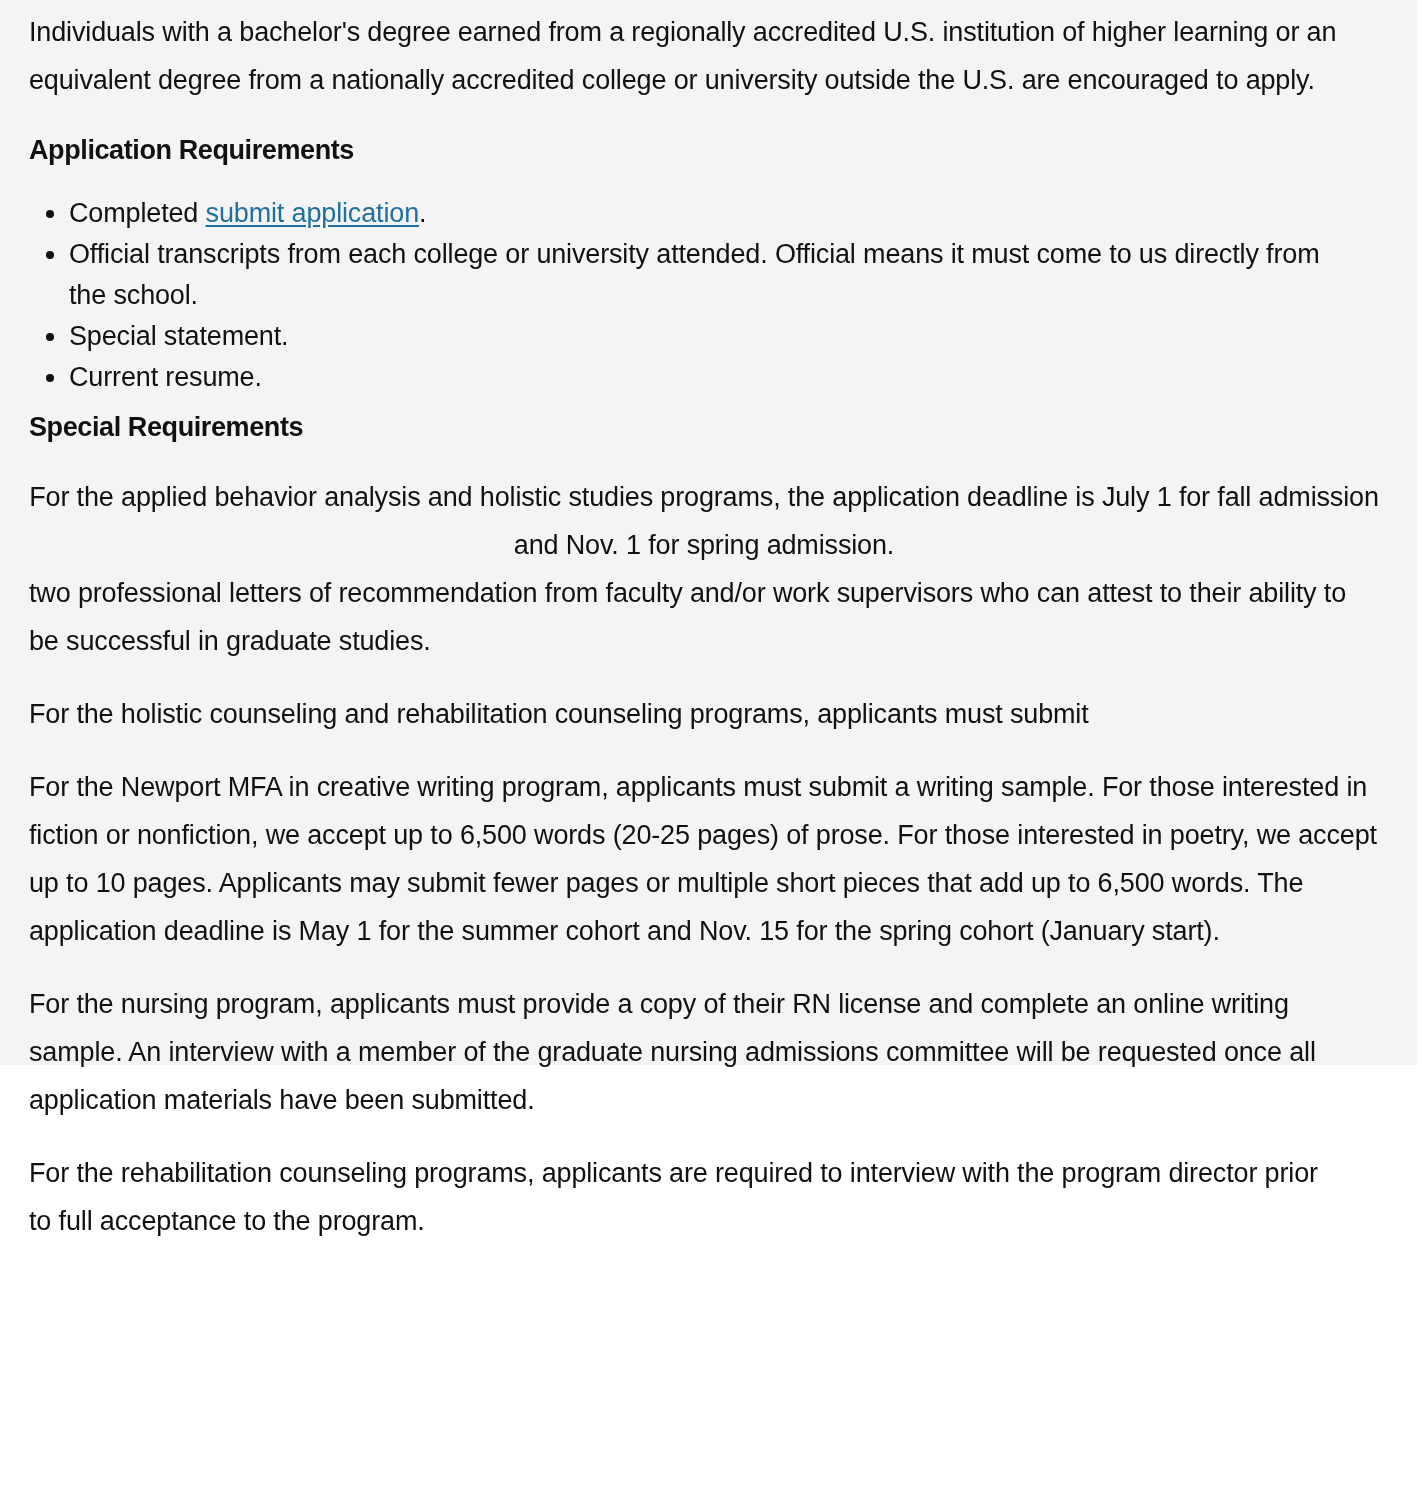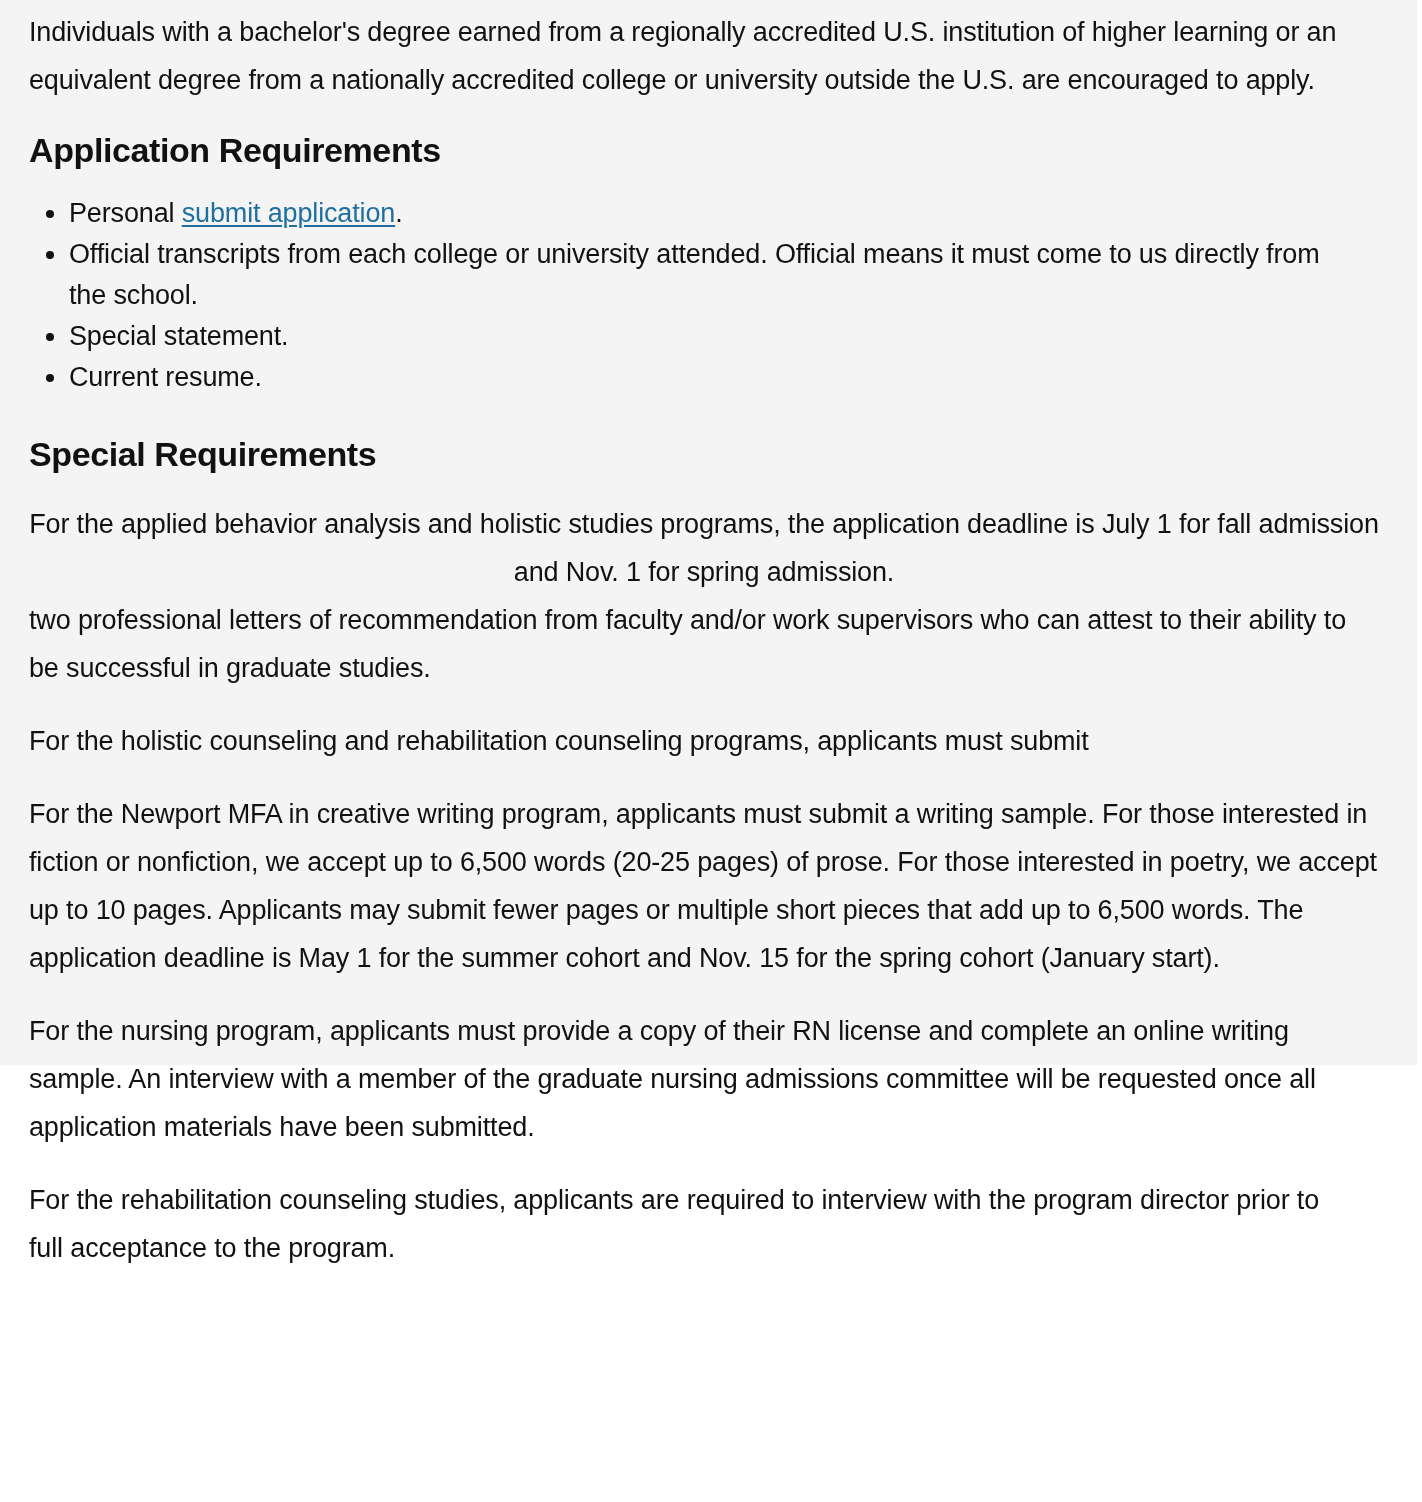--- a/index.html
+++ b/index.html
@@ -15,47 +15,47 @@
     background: #f4f4f4;
   }
   .content {
     position: absolute; left: 29px; top: 8px;
     width: 1360px;
     font-size: 27px;
     letter-spacing: -0.15px;
   }
   p { margin: 0; line-height: 48px; }
   h3 {
-    margin: 0; font-size: 34px; font-weight: bold;
+    margin: 0; font-size: 27px; font-weight: bold;
     letter-spacing: -0.4px; line-height: 40px;
   }
   ul { margin: 0; padding-left: 40px; list-style: disc; }
   li { line-height: 41px; }
   a { color: #1f6f9f; }
   a.u { text-decoration: underline; text-underline-offset: 3px; }
   a.nu { text-decoration: none; }
 </style>
 </head>
 <body>
 
 <div class="page">
   <div class="content">
     <p style="width:1320px;">Individuals with a bachelor's degree earned from a regionally accredited U.S. institution of higher learning or an equivalent degree from a nationally accredited college or university outside the U.S. are encouraged to apply.</p>
 
     <h3 style="margin-top:26px;">Application Requirements</h3>
 
     <ul style="margin-top:23px;">
-      <li><span>Personal </span><a href="#" class="u">submit application</a><span>.</span></li>
+      <li><span>Completed </span><a href="#" class="u">submit application</a><span>.</span></li>
       <li style="width:1270px;">Official transcripts from each college or university attended. Official means it must come to us directly from the school.</li>
       <li>Special statement.</li>
       <li>Current resume.</li>
     </ul>
 
-    <h3 style="margin-top:36px;">Special Requirements</h3>
+    <h3 style="margin-top:9px;">Special Requirements</h3>
 
     <p style="margin-top:26px;width:1350px;text-align:center;">For the applied behavior analysis and holistic studies programs, the application deadline is July 1 for fall admission and Nov. 1 for spring admission.</p>
     <p style="width:1335px;">two professional letters of recommendation from faculty and/or work supervisors who can attest to their ability to be successful in graduate studies.</p>
     <p style="margin-top:25px;">For the holistic counseling and rehabilitation counseling programs, applicants must submit</p>
     <p style="margin-top:25px;width:1355px;">For the Newport MFA in creative writing program, applicants must submit a writing sample. For those interested in fiction or nonfiction, we accept up to 6,500 words (20-25 pages) of prose. For those interested in poetry, we accept up to 10 pages. Applicants may submit fewer pages or multiple short pieces that add up to 6,500 words. The application deadline is May 1 for the summer cohort and Nov. 15 for the spring cohort (January start).</p>
     <p style="margin-top:25px;width:1335px;">For the nursing program, applicants must provide a copy of their RN license and complete an online writing sample. An interview with a member of the graduate nursing admissions committee will be requested once all application materials have been submitted.</p>
-    <p style="margin-top:25px;width:1300px;">For the rehabilitation counseling studies, applicants are required to interview with the program director prior to full acceptance to the program.</p>
+    <p style="margin-top:25px;width:1300px;">For the rehabilitation counseling programs, applicants are required to interview with the program director prior to full acceptance to the program.</p>
   </div>
 </div>
 
 </body></html>

